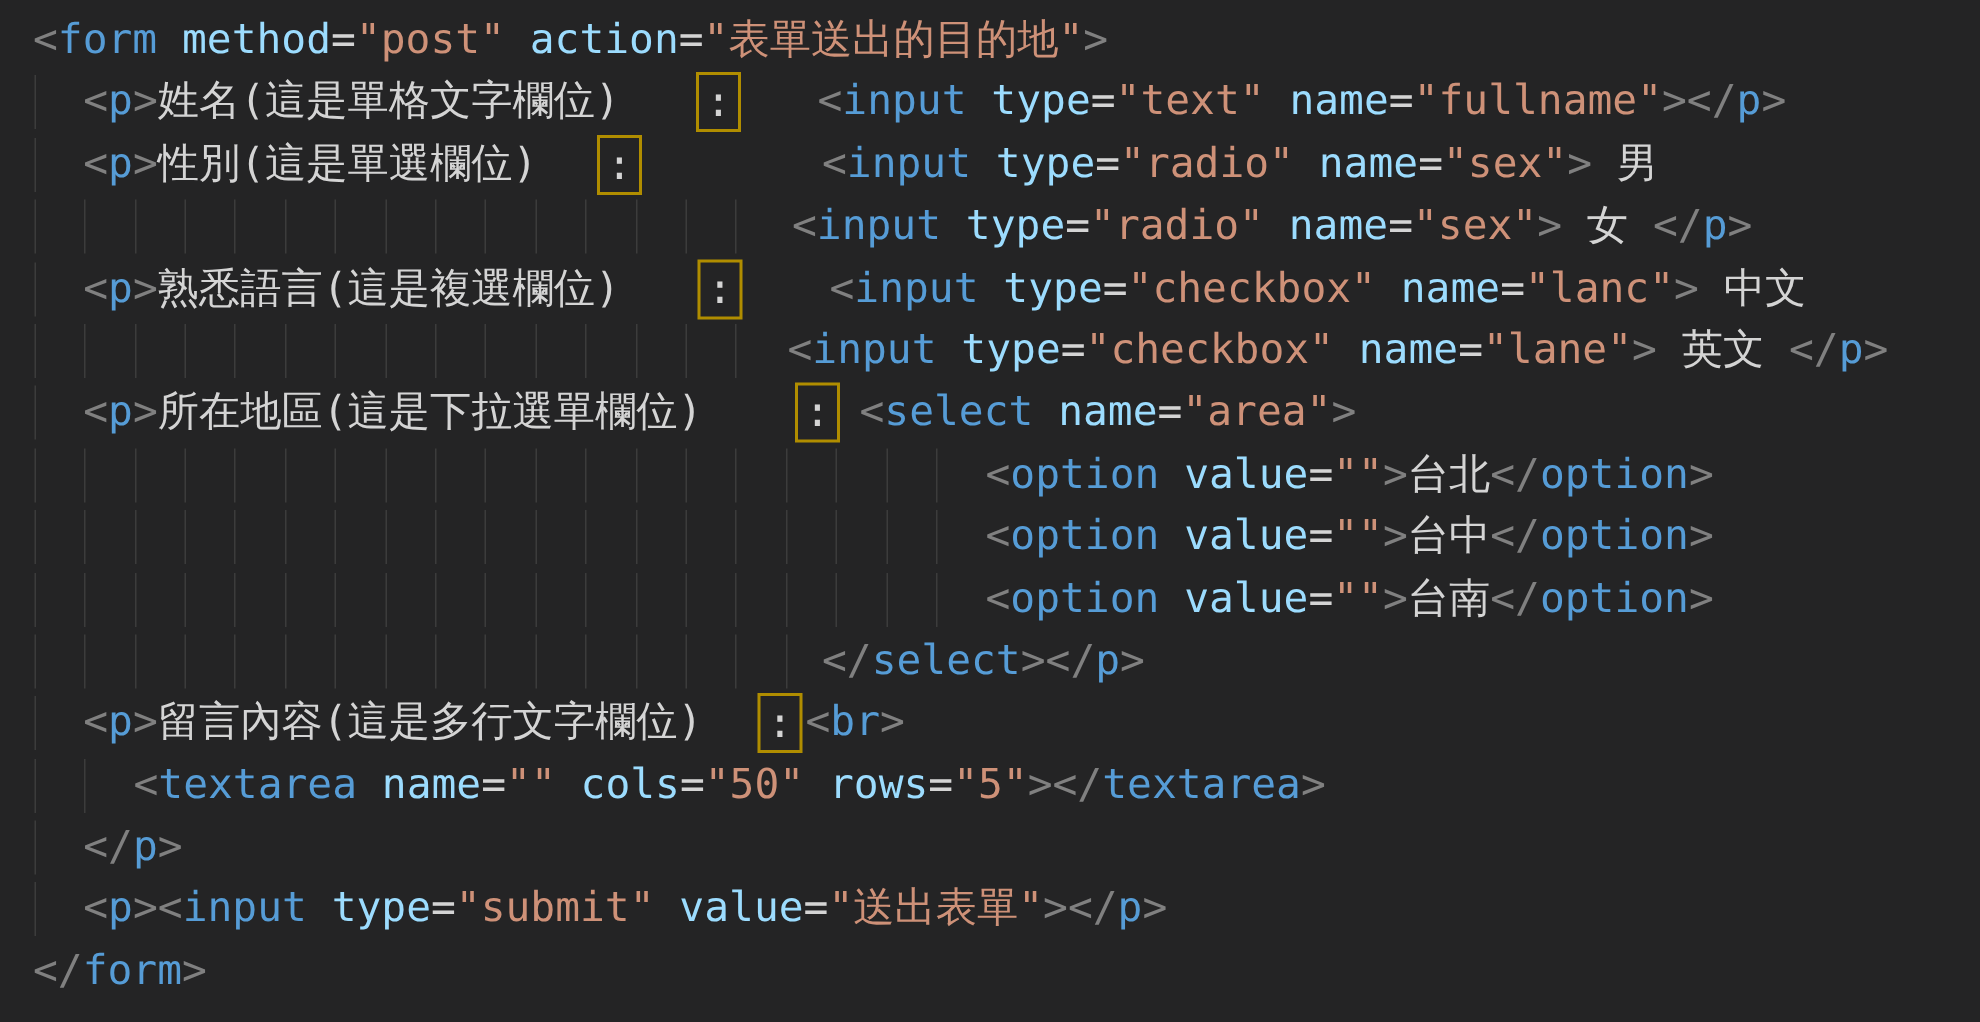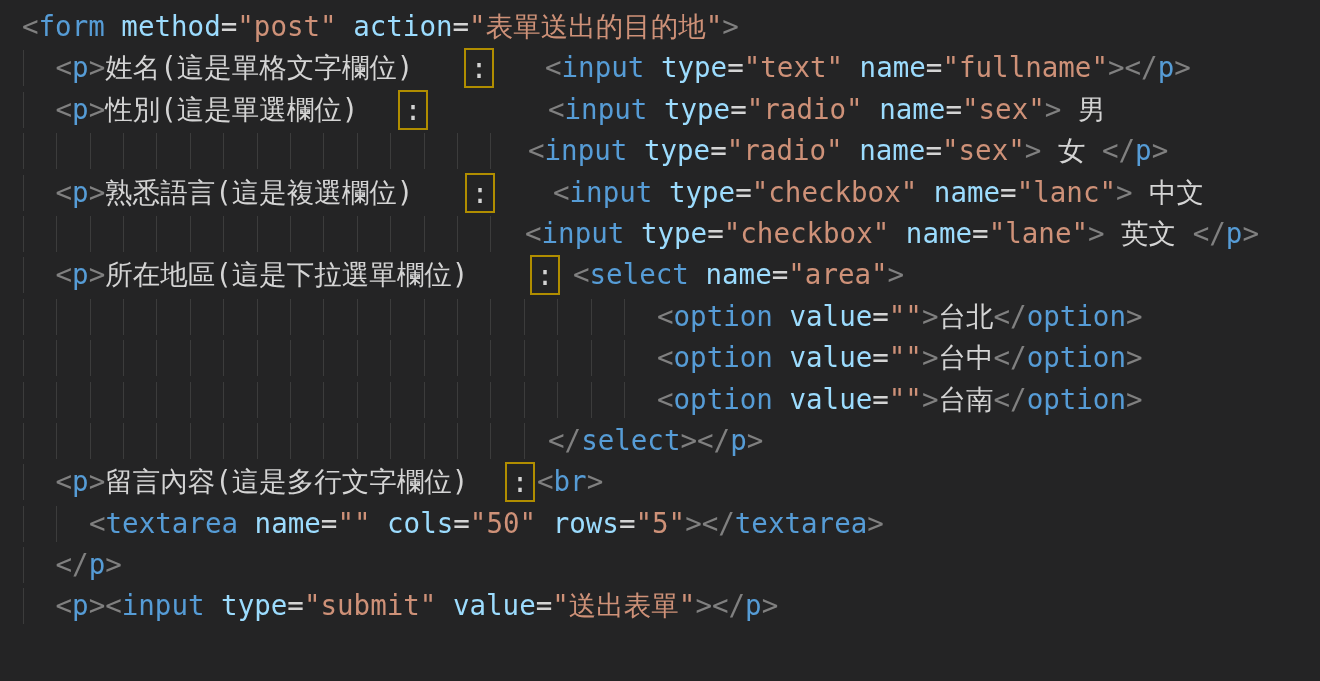--- a/index.html
+++ b/index.html
@@ -39,13 +39,14 @@
     <div class="line" style="height: 41.4px; line-height: 41.4px;"><span class="guide" style="background: rgb(60, 60, 60); left: 22.7px;"></span><span class="guide" style="background: rgb(60, 60, 60); left: 56.1px;"></span><span class="guide" style="background: rgb(60, 60, 60); left: 89.5px;"></span><span class="guide" style="background: rgb(60, 60, 60); left: 122.9px;"></span><span class="guide" style="background: rgb(60, 60, 60); left: 156.3px;"></span><span class="guide" style="background: rgb(60, 60, 60); left: 189.7px;"></span><span class="guide" style="background: rgb(60, 60, 60); left: 223.1px;"></span><span class="guide" style="background: rgb(60, 60, 60); left: 256.5px;"></span><span class="guide" style="background: rgb(60, 60, 60); left: 289.9px;"></span><span class="guide" style="background: rgb(60, 60, 60); left: 323.3px;"></span><span class="guide" style="background: rgb(60, 60, 60); left: 356.7px;"></span><span class="guide" style="background: rgb(60, 60, 60); left: 390.1px;"></span><span class="guide" style="background: rgb(60, 60, 60); left: 423.5px;"></span><span class="guide" style="background: rgb(60, 60, 60); left: 456.9px;"></span><span class="guide" style="background: rgb(60, 60, 60); left: 490.3px;"></span><span class="seg-abs" style="left: 525px;"><span style="color: rgb(128, 128, 128);">&lt;</span><span style="color: rgb(86, 156, 214);">input</span><span style="color: rgb(156, 220, 254);"> type</span><span style="color: rgb(212, 212, 212);">=</span><span style="color: rgb(206, 145, 120);">"checkbox"</span><span style="color: rgb(156, 220, 254);"> name</span><span style="color: rgb(212, 212, 212);">=</span><span style="color: rgb(206, 145, 120);">"lane"</span><span style="color: rgb(128, 128, 128);">&gt;</span><span style="color: rgb(212, 212, 212);"> 英文 </span><span style="color: rgb(128, 128, 128);">&lt;/</span><span style="color: rgb(86, 156, 214);">p</span><span style="color: rgb(128, 128, 128);">&gt;</span></span></div>
     <div class="line" style="height: 41.4px; line-height: 41.4px;"><span class="guide" style="background: rgb(60, 60, 60); left: 22.7px;"></span><span class="seg-flow" style="margin-left: 55.5px;"><span style="color: rgb(128, 128, 128);">&lt;</span><span style="color: rgb(86, 156, 214);">p</span><span style="color: rgb(128, 128, 128);">&gt;</span><span style="color: rgb(212, 212, 212);">所在地區(這是下拉選單欄位)</span></span><span class="ubox" style="border-color: rgb(176, 141, 0); left: 530px;">:</span><span class="seg-abs" style="left: 573px;"><span style="color: rgb(128, 128, 128);">&lt;</span><span style="color: rgb(86, 156, 214);">select</span><span style="color: rgb(156, 220, 254);"> name</span><span style="color: rgb(212, 212, 212);">=</span><span style="color: rgb(206, 145, 120);">"area"</span><span style="color: rgb(128, 128, 128);">&gt;</span></span></div>
     <div class="line" style="height: 41.4px; line-height: 41.4px;"><span class="guide" style="background: rgb(60, 60, 60); left: 22.7px;"></span><span class="guide" style="background: rgb(60, 60, 60); left: 56.1px;"></span><span class="guide" style="background: rgb(60, 60, 60); left: 89.5px;"></span><span class="guide" style="background: rgb(60, 60, 60); left: 122.9px;"></span><span class="guide" style="background: rgb(60, 60, 60); left: 156.3px;"></span><span class="guide" style="background: rgb(60, 60, 60); left: 189.7px;"></span><span class="guide" style="background: rgb(60, 60, 60); left: 223.1px;"></span><span class="guide" style="background: rgb(60, 60, 60); left: 256.5px;"></span><span class="guide" style="background: rgb(60, 60, 60); left: 289.9px;"></span><span class="guide" style="background: rgb(60, 60, 60); left: 323.3px;"></span><span class="guide" style="background: rgb(60, 60, 60); left: 356.7px;"></span><span class="guide" style="background: rgb(60, 60, 60); left: 390.1px;"></span><span class="guide" style="background: rgb(60, 60, 60); left: 423.5px;"></span><span class="guide" style="background: rgb(60, 60, 60); left: 456.9px;"></span><span class="guide" style="background: rgb(60, 60, 60); left: 490.3px;"></span><span class="guide" style="background: rgb(60, 60, 60); left: 523.7px;"></span><span class="guide" style="background: rgb(60, 60, 60); left: 557.1px;"></span><span class="guide" style="background: rgb(60, 60, 60); left: 590.5px;"></span><span class="guide" style="background: rgb(60, 60, 60); left: 623.9px;"></span><span class="seg-abs" style="left: 657px;"><span style="color: rgb(128, 128, 128);">&lt;</span><span style="color: rgb(86, 156, 214);">option</span><span style="color: rgb(156, 220, 254);"> value</span><span style="color: rgb(212, 212, 212);">=</span><span style="color: rgb(206, 145, 120);">""</span><span style="color: rgb(128, 128, 128);">&gt;</span><span style="color: rgb(212, 212, 212);">台北</span><span style="color: rgb(128, 128, 128);">&lt;/</span><span style="color: rgb(86, 156, 214);">option</span><span style="color: rgb(128, 128, 128);">&gt;</span></span></div>
     <div class="line" style="height: 41.4px; line-height: 41.4px;"><span class="guide" style="background: rgb(60, 60, 60); left: 22.7px;"></span><span class="guide" style="background: rgb(60, 60, 60); left: 56.1px;"></span><span class="guide" style="background: rgb(60, 60, 60); left: 89.5px;"></span><span class="guide" style="background: rgb(60, 60, 60); left: 122.9px;"></span><span class="guide" style="background: rgb(60, 60, 60); left: 156.3px;"></span><span class="guide" style="background: rgb(60, 60, 60); left: 189.7px;"></span><span class="guide" style="background: rgb(60, 60, 60); left: 223.1px;"></span><span class="guide" style="background: rgb(60, 60, 60); left: 256.5px;"></span><span class="guide" style="background: rgb(60, 60, 60); left: 289.9px;"></span><span class="guide" style="background: rgb(60, 60, 60); left: 323.3px;"></span><span class="guide" style="background: rgb(60, 60, 60); left: 356.7px;"></span><span class="guide" style="background: rgb(60, 60, 60); left: 390.1px;"></span><span class="guide" style="background: rgb(60, 60, 60); left: 423.5px;"></span><span class="guide" style="background: rgb(60, 60, 60); left: 456.9px;"></span><span class="guide" style="background: rgb(60, 60, 60); left: 490.3px;"></span><span class="guide" style="background: rgb(60, 60, 60); left: 523.7px;"></span><span class="guide" style="background: rgb(60, 60, 60); left: 557.1px;"></span><span class="guide" style="background: rgb(60, 60, 60); left: 590.5px;"></span><span class="guide" style="background: rgb(60, 60, 60); left: 623.9px;"></span><span class="seg-abs" style="left: 657px;"><span style="color: rgb(128, 128, 128);">&lt;</span><span style="color: rgb(86, 156, 214);">option</span><span style="color: rgb(156, 220, 254);"> value</span><span style="color: rgb(212, 212, 212);">=</span><span style="color: rgb(206, 145, 120);">""</span><span style="color: rgb(128, 128, 128);">&gt;</span><span style="color: rgb(212, 212, 212);">台中</span><span style="color: rgb(128, 128, 128);">&lt;/</span><span style="color: rgb(86, 156, 214);">option</span><span style="color: rgb(128, 128, 128);">&gt;</span></span></div>
     <div class="line" style="height: 41.4px; line-height: 41.4px;"><span class="guide" style="background: rgb(60, 60, 60); left: 22.7px;"></span><span class="guide" style="background: rgb(60, 60, 60); left: 56.1px;"></span><span class="guide" style="background: rgb(60, 60, 60); left: 89.5px;"></span><span class="guide" style="background: rgb(60, 60, 60); left: 122.9px;"></span><span class="guide" style="background: rgb(60, 60, 60); left: 156.3px;"></span><span class="guide" style="background: rgb(60, 60, 60); left: 189.7px;"></span><span class="guide" style="background: rgb(60, 60, 60); left: 223.1px;"></span><span class="guide" style="background: rgb(60, 60, 60); left: 256.5px;"></span><span class="guide" style="background: rgb(60, 60, 60); left: 289.9px;"></span><span class="guide" style="background: rgb(60, 60, 60); left: 323.3px;"></span><span class="guide" style="background: rgb(60, 60, 60); left: 356.7px;"></span><span class="guide" style="background: rgb(60, 60, 60); left: 390.1px;"></span><span class="guide" style="background: rgb(60, 60, 60); left: 423.5px;"></span><span class="guide" style="background: rgb(60, 60, 60); left: 456.9px;"></span><span class="guide" style="background: rgb(60, 60, 60); left: 490.3px;"></span><span class="guide" style="background: rgb(60, 60, 60); left: 523.7px;"></span><span class="guide" style="background: rgb(60, 60, 60); left: 557.1px;"></span><span class="guide" style="background: rgb(60, 60, 60); left: 590.5px;"></span><span class="guide" style="background: rgb(60, 60, 60); left: 623.9px;"></span><span class="seg-abs" style="left: 657px;"><span style="color: rgb(128, 128, 128);">&lt;</span><span style="color: rgb(86, 156, 214);">option</span><span style="color: rgb(156, 220, 254);"> value</span><span style="color: rgb(212, 212, 212);">=</span><span style="color: rgb(206, 145, 120);">""</span><span style="color: rgb(128, 128, 128);">&gt;</span><span style="color: rgb(212, 212, 212);">台南</span><span style="color: rgb(128, 128, 128);">&lt;/</span><span style="color: rgb(86, 156, 214);">option</span><span style="color: rgb(128, 128, 128);">&gt;</span></span></div>
     <div class="line" style="height: 41.4px; line-height: 41.4px;"><span class="guide" style="background: rgb(60, 60, 60); left: 22.7px;"></span><span class="guide" style="background: rgb(60, 60, 60); left: 56.1px;"></span><span class="guide" style="background: rgb(60, 60, 60); left: 89.5px;"></span><span class="guide" style="background: rgb(60, 60, 60); left: 122.9px;"></span><span class="guide" style="background: rgb(60, 60, 60); left: 156.3px;"></span><span class="guide" style="background: rgb(60, 60, 60); left: 189.7px;"></span><span class="guide" style="background: rgb(60, 60, 60); left: 223.1px;"></span><span class="guide" style="background: rgb(60, 60, 60); left: 256.5px;"></span><span class="guide" style="background: rgb(60, 60, 60); left: 289.9px;"></span><span class="guide" style="background: rgb(60, 60, 60); left: 323.3px;"></span><span class="guide" style="background: rgb(60, 60, 60); left: 356.7px;"></span><span class="guide" style="background: rgb(60, 60, 60); left: 390.1px;"></span><span class="guide" style="background: rgb(60, 60, 60); left: 423.5px;"></span><span class="guide" style="background: rgb(60, 60, 60); left: 456.9px;"></span><span class="guide" style="background: rgb(60, 60, 60); left: 490.3px;"></span><span class="guide" style="background: rgb(60, 60, 60); left: 523.7px;"></span><span class="seg-abs" style="left: 548px;"><span style="color: rgb(128, 128, 128);">&lt;/</span><span style="color: rgb(86, 156, 214);">select</span><span style="color: rgb(128, 128, 128);">&gt;</span><span style="color: rgb(128, 128, 128);">&lt;/</span><span style="color: rgb(86, 156, 214);">p</span><span style="color: rgb(128, 128, 128);">&gt;</span></span></div>
     <div class="line" style="height: 41.4px; line-height: 41.4px;"><span class="guide" style="background: rgb(60, 60, 60); left: 22.7px;"></span><span class="seg-flow" style="margin-left: 55.5px;"><span style="color: rgb(128, 128, 128);">&lt;</span><span style="color: rgb(86, 156, 214);">p</span><span style="color: rgb(128, 128, 128);">&gt;</span><span style="color: rgb(212, 212, 212);">留言內容(這是多行文字欄位)</span></span><span class="ubox" style="border-color: rgb(176, 141, 0); left: 505px;">:</span><span class="seg-abs" style="left: 537px;"><span style="color: rgb(128, 128, 128);">&lt;</span><span style="color: rgb(86, 156, 214);">br</span><span style="color: rgb(128, 128, 128);">&gt;</span></span></div>
     <div class="line" style="height: 41.4px; line-height: 41.4px;"><span class="guide" style="background: rgb(60, 60, 60); left: 22.7px;"></span><span class="guide" style="background: rgb(60, 60, 60); left: 56.1px;"></span><span class="seg-flow" style="margin-left: 89px;"><span style="color: rgb(128, 128, 128);">&lt;</span><span style="color: rgb(86, 156, 214);">textarea</span><span style="color: rgb(156, 220, 254);"> name</span><span style="color: rgb(212, 212, 212);">=</span><span style="color: rgb(206, 145, 120);">""</span><span style="color: rgb(156, 220, 254);"> cols</span><span style="color: rgb(212, 212, 212);">=</span><span style="color: rgb(206, 145, 120);">"50"</span><span style="color: rgb(156, 220, 254);"> rows</span><span style="color: rgb(212, 212, 212);">=</span><span style="color: rgb(206, 145, 120);">"5"</span><span style="color: rgb(128, 128, 128);">&gt;</span><span style="color: rgb(128, 128, 128);">&lt;/</span><span style="color: rgb(86, 156, 214);">textarea</span><span style="color: rgb(128, 128, 128);">&gt;</span></span></div>
     <div class="line" style="height: 41.4px; line-height: 41.4px;"><span class="guide" style="background: rgb(60, 60, 60); left: 22.7px;"></span><span class="seg-flow" style="margin-left: 55.5px;"><span style="color: rgb(128, 128, 128);">&lt;/</span><span style="color: rgb(86, 156, 214);">p</span><span style="color: rgb(128, 128, 128);">&gt;</span></span></div>
     <div class="line" style="height: 41.4px; line-height: 41.4px;"><span class="guide" style="background: rgb(60, 60, 60); left: 22.7px;"></span><span class="seg-flow" style="margin-left: 55.5px;"><span style="color: rgb(128, 128, 128);">&lt;</span><span style="color: rgb(86, 156, 214);">p</span><span style="color: rgb(128, 128, 128);">&gt;</span><span style="color: rgb(128, 128, 128);">&lt;</span><span style="color: rgb(86, 156, 214);">input</span><span style="color: rgb(156, 220, 254);"> type</span><span style="color: rgb(212, 212, 212);">=</span><span style="color: rgb(206, 145, 120);">"submit"</span><span style="color: rgb(156, 220, 254);"> value</span><span style="color: rgb(212, 212, 212);">=</span><span style="color: rgb(206, 145, 120);">"送出表單"</span><span style="color: rgb(128, 128, 128);">&gt;</span><span style="color: rgb(128, 128, 128);">&lt;/</span><span style="color: rgb(86, 156, 214);">p</span><span style="color: rgb(128, 128, 128);">&gt;</span></span></div>
+    <div class="line" style="height: 41.4px; line-height: 41.4px;"><span class="seg-flow" style="margin-left: 22px;"><span style="color: rgb(128, 128, 128);">&lt;/</span><span style="color: rgb(86, 156, 214);">form</span><span style="color: rgb(128, 128, 128);">&gt;</span></span></div>
   </div>
 
 </body></html>

